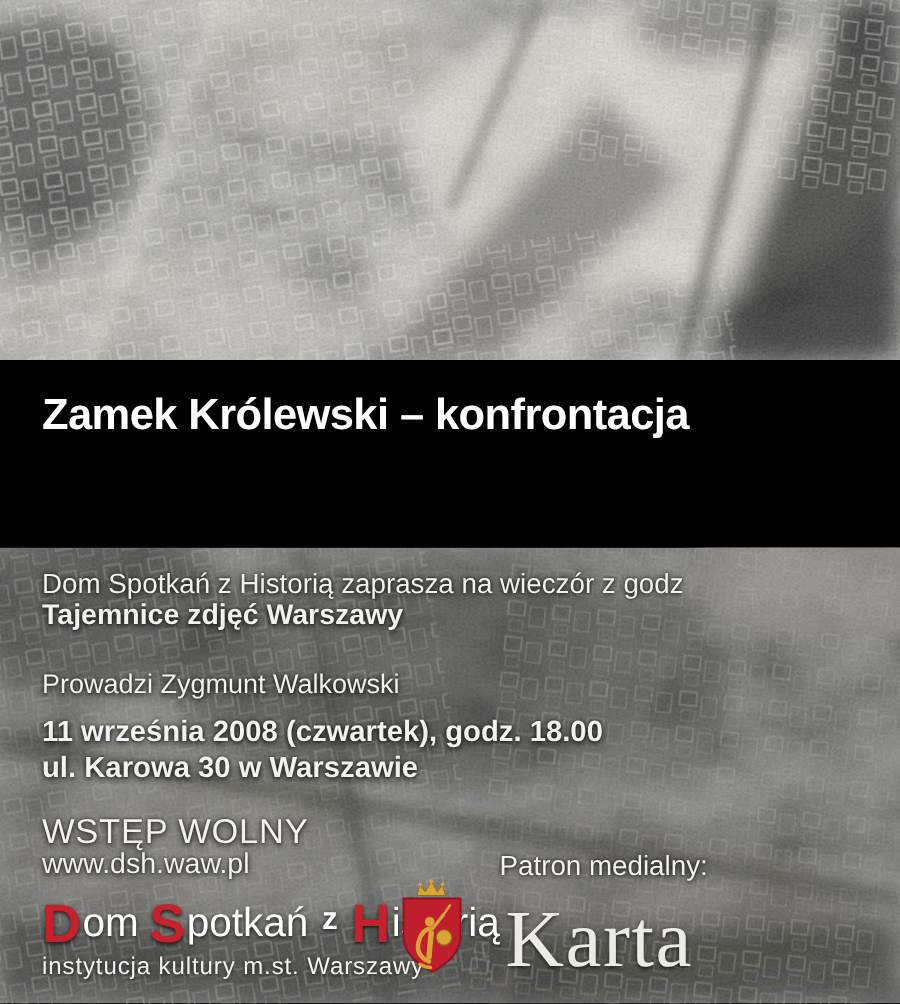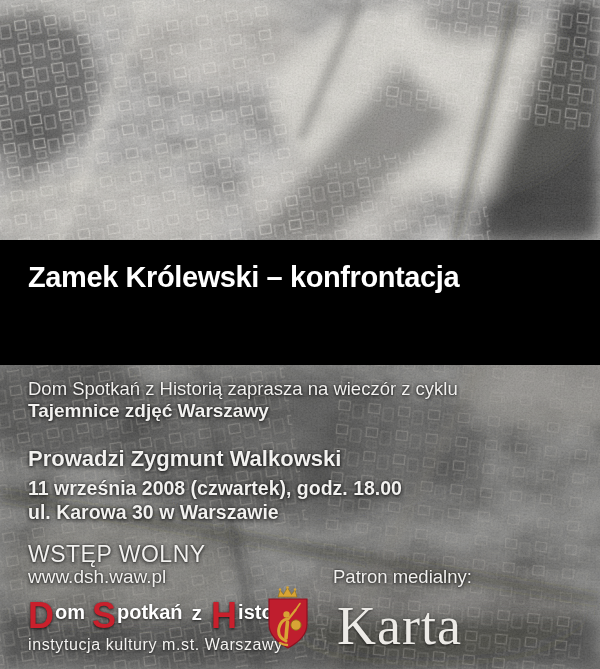--- a/index.html
+++ b/index.html
@@ -19,32 +19,32 @@
   }
   .title-line{
     color:#fff;font-size:29px;font-weight:700;line-height:47px;
     letter-spacing:-0.4px;white-space:nowrap;
   }
 
   .ovl{position:absolute;color:#f2f1ef;white-space:nowrap;
        text-shadow:0 1px 4px rgba(0,0,0,.85),0 0 2px rgba(0,0,0,.6);}
   .intro{left:28px;top:378px;font-size:18.5px;}
   .series{left:28px;top:400px;font-size:19px;font-weight:700;}
-  .presenter{left:28px;top:446px;font-size:22px;font-weight:bold;}
+  .presenter{left:28px;top:446px;font-size:18px;}
   .date{left:28px;top:477px;font-size:19.5px;font-weight:700;}
   .venue{left:28px;top:501px;font-size:19.5px;font-weight:700;}
   .admission{left:28px;top:541px;font-size:23px;letter-spacing:.5px;}
   .website{left:28px;top:566px;font-size:19px;}
   .patron-label{left:333px;top:566px;font-size:18.5px;text-align:right;}
 
   .dsh-logo{position:absolute;left:28px;top:601px;}
   .dsh-line{display:flex;align-items:flex-start;
             text-shadow:0 1px 3px rgba(0,0,0,.8);}
   .dsh-ini{font-size:36px;font-weight:700;line-height:.82;display:inline-block;}
-  .dsh-rest{font-size:20px;font-weight:700;color:#fff;line-height:1;
+  .dsh-rest{font-size:27px;font-weight:400;color:#fff;line-height:1;
             display:inline-block;margin:1px 7px 0 1px;}
   .dsh-z{font-size:21px;font-weight:700;color:#fff;line-height:1;
          display:inline-block;margin:1px 9px 0 2px;}
   .dsh-sub{font-size:16px;color:#f5f4f2;letter-spacing:.6px;margin-top:5px;
            text-shadow:0 1px 3px rgba(0,0,0,.8);white-space:nowrap;}
 
   .crest{position:absolute;left:265px;top:584px;width:46px;height:68px;}
   .karta{
     position:absolute;left:337px;top:599px;
     font-family:"Liberation Serif",serif;font-size:54px;line-height:1;
@@ -150,21 +150,21 @@
         </g>
       <g filter="url(#soft4)">
         <line x1="480" y1="0" x2="330" y2="304" stroke="#6e6b64" stroke-width="10" opacity="0.35"></line>
         <line x1="0" y1="130" x2="600" y2="235" stroke="#23231f" stroke-width="12" opacity="0.4"></line>
         <line x1="200" y1="0" x2="260" y2="304" stroke="#2a2a26" stroke-width="9" opacity="0.35"></line>
       </g>
       <rect width="600" height="304" filter="url(#gFine)" opacity="0.18"></rect>
     </svg>
   </div>
 
-  <div class="ovl intro">Dom Spotkań z Historią zaprasza na wieczór z cyklu</div>
+  <div class="ovl intro">Dom Spotkań z Historią zaprasza na wieczór z godz</div>
   <div class="ovl series">Tajemnice zdjęć Warszawy</div>
   <div class="ovl presenter">Prowadzi Zygmunt Walkowski</div>
   <div class="ovl date">11 września 2008 (czwartek), godz. 18.00</div>
   <div class="ovl venue">ul. Karowa 30 w Warszawie</div>
   <div class="ovl admission">WSTĘP WOLNY</div>
   <div class="ovl website">www.dsh.waw.pl</div>
   <div class="ovl patron-label">Patron medialny:</div>
 
   <div class="dsh-logo">
     <div class="dsh-line">

